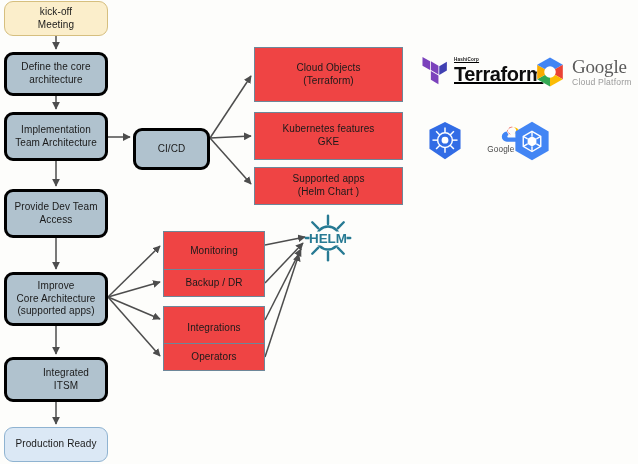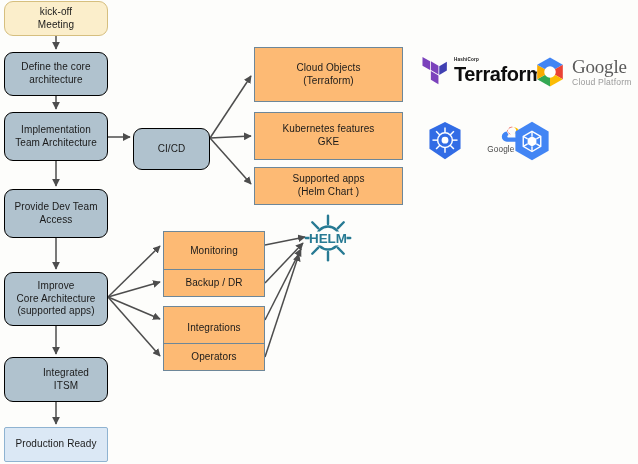--- a/index.html
+++ b/index.html
@@ -24,38 +24,38 @@
     text-align:center;
     color:#1a1a1a;
     font-size:10px;
     line-height:1.28;
     letter-spacing:.1px;
     padding:2px 4px;
     white-space:pre-line;
   }
   .node.rounded{
     border-radius:9px;
-    border:1px solid #000000;
+    border:3px solid #000000;
     background:#b0c2ce;
     box-shadow:0 0 0 0 rgba(0,0,0,0);
   }
   .node.rect{
     border-radius:0;
     border:1px solid #6d8799;
-    background:#fdba74;
+    background:#ef4444;
   }
   .node.kickoff{
     background:#fbeecb;
     border:1px solid #d6bf7f;
     border-radius:9px;
   }
   .node.prod{
     background:#dbe8f5;
     border:1px solid #8fb3d1;
-    border-radius:2px;
+    border-radius:9px;
   }
   svg.edges{
     position:absolute;
     left:0;top:0;
     width:638px;height:464px;
     pointer-events:none;
   }
   .logo{
     position:absolute;
     display:flex;
@@ -179,21 +179,21 @@
 (Helm Chart )</div>
 
   <div class="node rect" style="left:163px;top:231px;width:102px;height:40px;">Monitoring</div>
 
   <div class="node rect" style="left:163px;top:269px;width:102px;height:28px;">Backup / DR</div>
 
   <div class="node rect" style="left:163px;top:306px;width:102px;height:44px;">Integrations</div>
 
   <div class="node rect" style="left:163px;top:343px;width:102px;height:28px;">Operators</div>
 
-  <div class="logo" style="left:420px;top:55px;">
+  <div class="logo" style="left:420px;top:55px;text-decoration:underline;">
     <svg width="28" height="32" viewBox="0 0 34 38">
       <g fill="#7b42bc">
         <path d="M13.2 7.3 L22.4 12.6 L22.4 23.2 L13.2 17.9 Z"></path>
         <path d="M23.4 13.2 L32.6 7.9 L32.6 18.5 L23.4 23.8 Z" fill="#4040b2"></path>
         <path d="M3 1.9 L12.2 7.2 L12.2 17.8 L3 12.5 Z"></path>
         <path d="M13.2 19.1 L22.4 24.4 L22.4 35 L13.2 29.7 Z"></path>
       </g>
     </svg>
     <div class="logo-text">
       <span class="tf-sup">HashiCorp</span>

